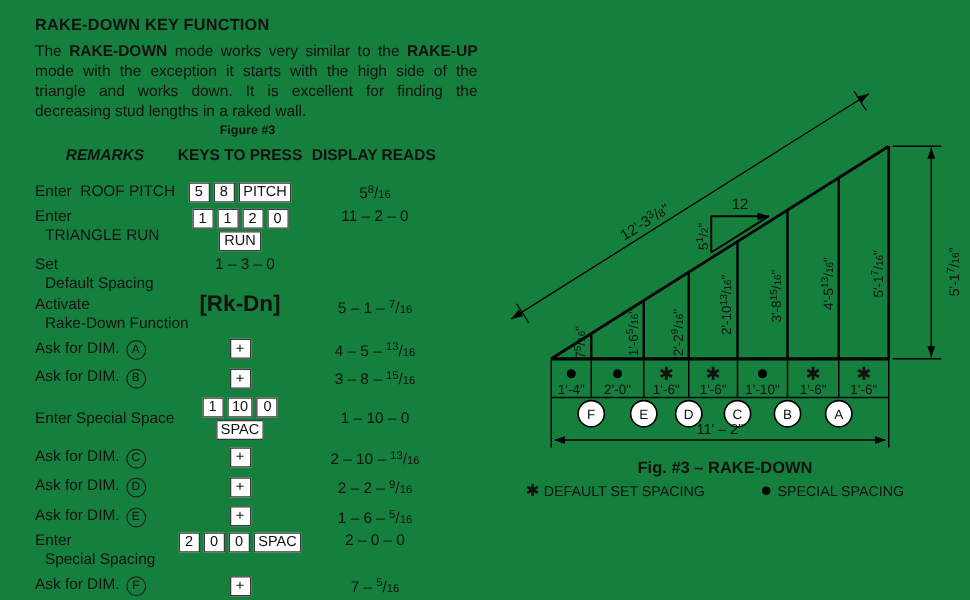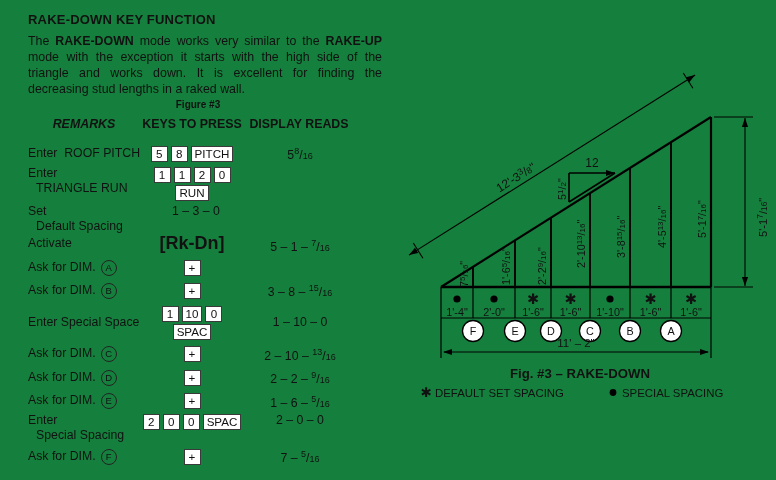--- a/index.html
+++ b/index.html
@@ -56,40 +56,43 @@
         </div>
         <div class="cell-keys"><span class="kcap">5</span><span class="kcap">8</span><span class="kcap">PITCH</span></div>
         <div class="cell-disp"><span>5</span><span class="fnum">8</span>/<span class="fden">16</span></div>
       </div>
       <div class="row two">
         <div class="cell-remark">
           <div class="l1">Enter</div>
           <div class="l2">TRIANGLE RUN</div>
         </div>
         <div class="cell-keys"><span class="kcap">1</span><span class="kcap">1</span><span class="kcap">2</span><span class="kcap">0</span><span class="kcap">RUN</span></div>
+        <div class="cell-disp">11 – 2 – 0</div>
       </div>
       <div class="row two">
         <div class="cell-remark">
           <div class="l1">Set</div>
           <div class="l2">Default Spacing</div>
         </div>
         <div class="cell-disp">1 – 3 – 0</div>
       </div>
       <div class="row two">
         <div class="cell-remark">
           <div class="l1">Activate</div>
+          <div class="l2">Rake-Down Function</div>
         </div>
         <div class="cell-keys"><span class="kplain">[Rk-Dn]</span></div>
         <div class="cell-disp"><span>5 – 1 – </span><span class="fnum">7</span>/<span class="fden">16</span></div>
       </div>
       <div class="row">
         <div class="cell-remark">
           <div class="l1">Ask for DIM.<span class="circ">A</span></div>
         </div>
         <div class="cell-keys"><span class="kcap">+</span></div>
+        <div class="cell-disp"><span>4 – 5 – </span><span class="fnum">13</span>/<span class="fden">16</span></div>
       </div>
       <div class="row">
         <div class="cell-remark">
           <div class="l1">Ask for DIM.<span class="circ">B</span></div>
         </div>
         <div class="cell-keys"><span class="kcap">+</span></div>
         <div class="cell-disp"><span>3 – 8 – </span><span class="fnum">15</span>/<span class="fden">16</span></div>
       </div>
       <div class="row">
         <div class="cell-remark">

